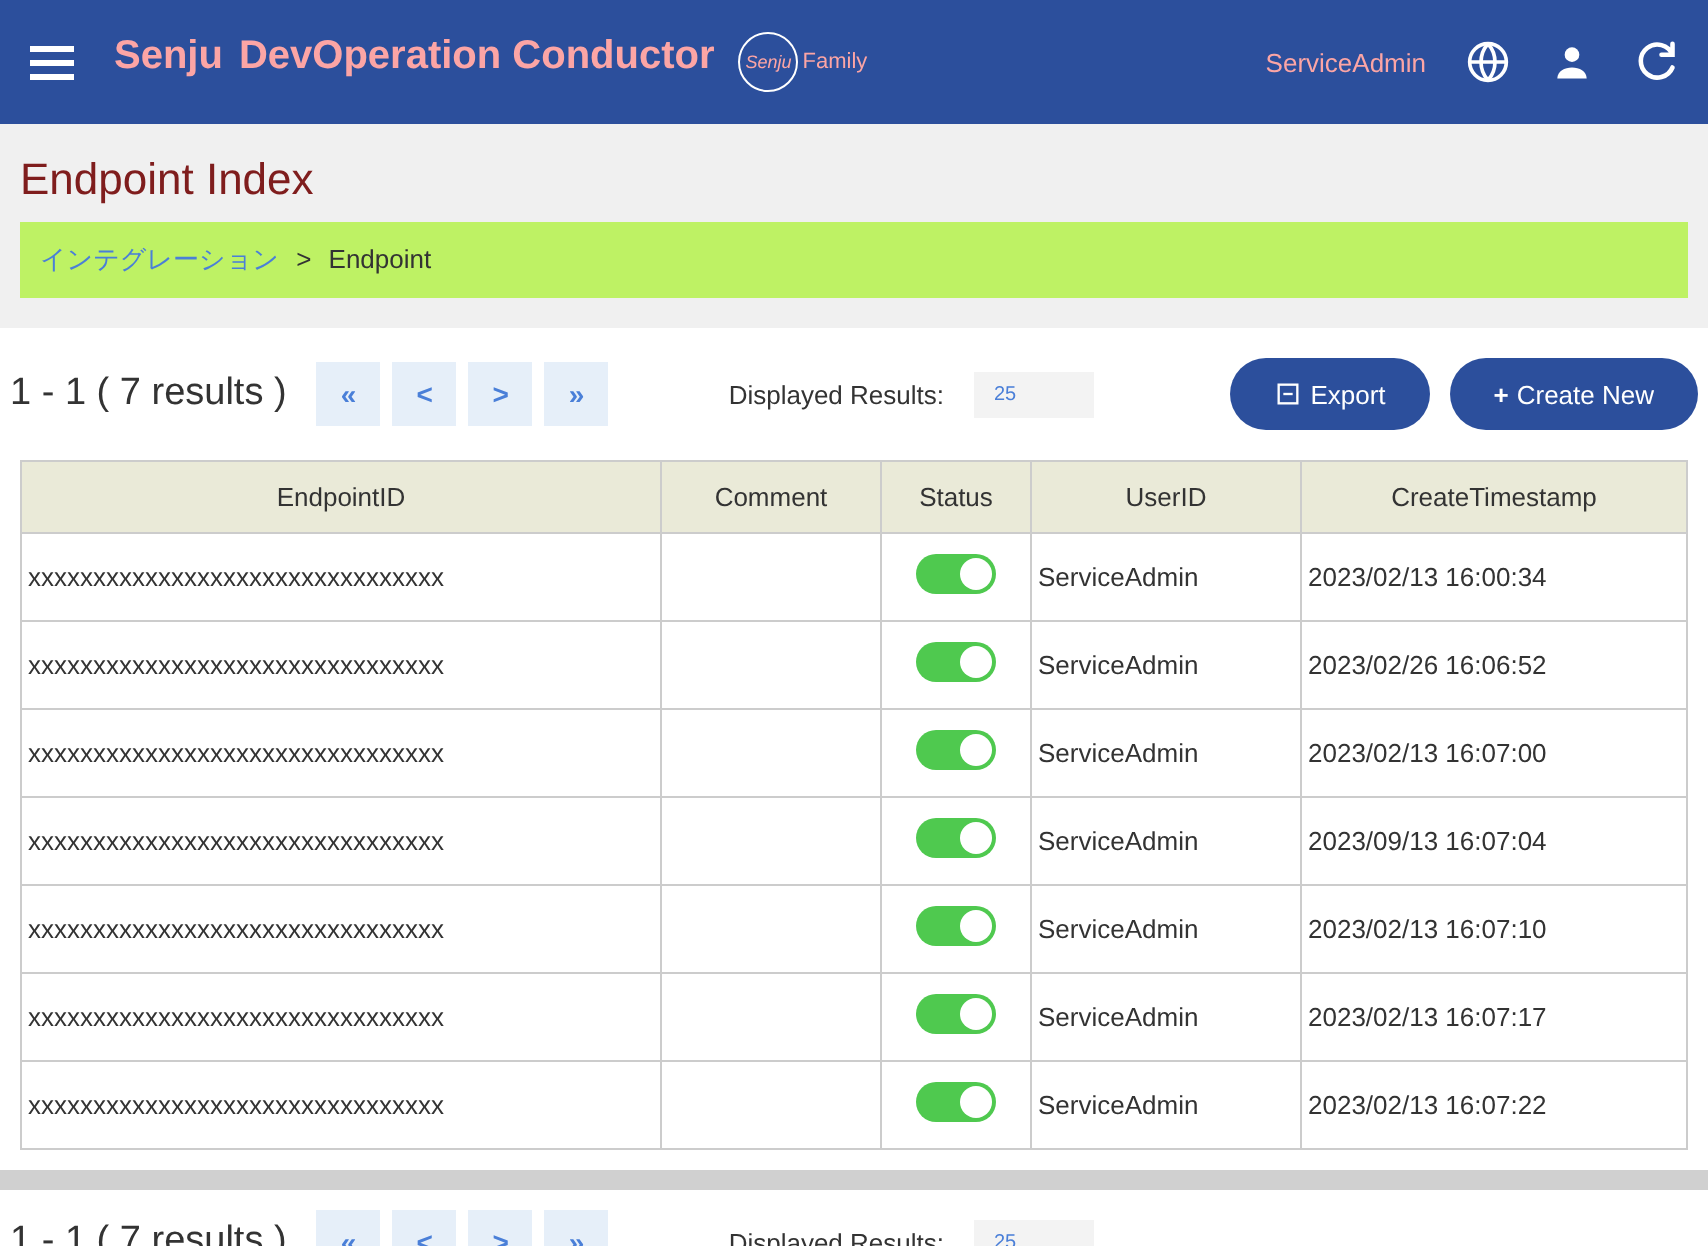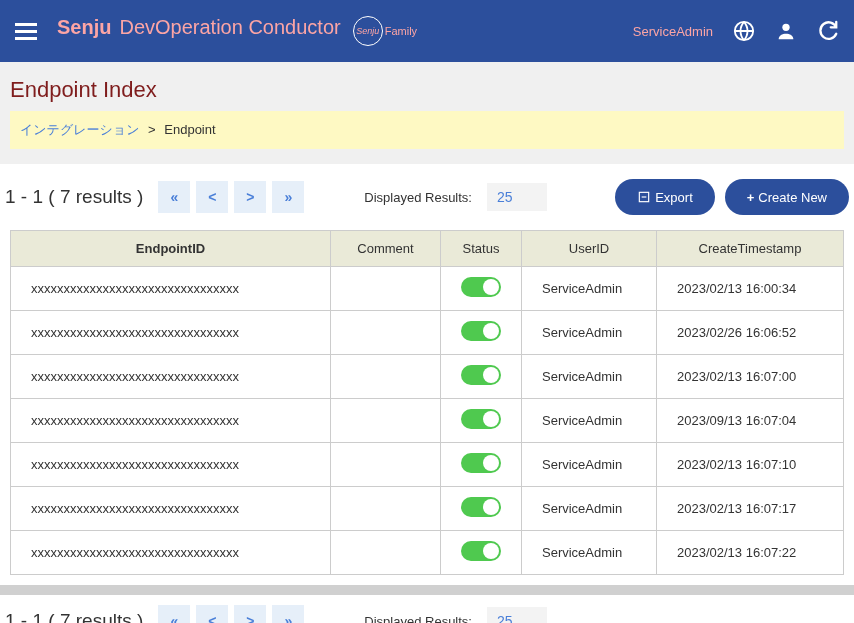--- a/index.html
+++ b/index.html
@@ -3,46 +3,46 @@
   <meta charset="utf-8">
   <style>
     * { box-sizing: border-box; margin: 0; padding: 0; }
     body { font-family: Arial, sans-serif; font-size: 13px; color: #333; background: #fff; width: 854px; }
     
     .topbar { background: #2C4F9C; color: #fca5a5; height: 62px; display: flex; align-items: center; padding: 0 15px; }
     .hamburger { display: flex; flex-direction: column; gap: 4px; cursor: pointer; margin-right: 20px; }
     .hamburger span { width: 22px; height: 3px; background: #fff; }
     .brand { font-size: 20px; display: flex; align-items: baseline; gap: 8px; flex: 1; }
     .brand-senju { font-weight: bold; }
-    .brand-rest { font-weight: 400; }
+    .brand-rest { font-weight: 700; }
     .brand-family { display: inline-flex; align-items: center; font-size: 11px; margin-left: 4px; }
     .brand-family-circle { border: 1px solid #fff; border-radius: 50%; width: 30px; height: 30px; display: inline-flex; align-items: center; justify-content: center; font-size: 9px; font-style: italic; margin-right: 2px; }
     .top-right { display: flex; align-items: center; gap: 20px; }
     .top-username { font-size: 13px; }
     .top-icon-btn { color: #fff; cursor: pointer; display: flex; align-items: center; justify-content: center; }
     
     .page-header { background: #f0f0f0; padding: 15px 10px; }
     .page-title { font-size: 22px; font-weight: normal; color: #7f1d1d; }
-    .breadcrumb { background: #fef9c3; padding: 10px; margin-top: 8px; }
+    .breadcrumb { background: #bef264; padding: 10px; margin-top: 8px; }
     .breadcrumb a { color: #4A7FD8; text-decoration: none; }
     .breadcrumb-sep { margin: 0 5px; color: #333; }
     
     .toolbar { display: flex; align-items: center; padding: 15px 5px 10px; gap: 10px; }
     .result-text { font-size: 19px; margin-right: 5px; }
     .pager { display: flex; gap: 6px; }
     .pager-btn { background: #E6EFF9; border: none; width: 32px; height: 32px; color: #4A7FD8; font-size: 14px; font-weight: bold; cursor: pointer; display: flex; align-items: center; justify-content: center; }
     .spacer-flex { flex: 1; }
     .disp-label { font-size: 13px; margin-right: 5px; }
-    .disp-input { border: none; background: #f3f3f3; padding: 6px 10px; color: #4A7FD8; font-size: 14px; width: 60px; }
+    .disp-input { border: none; background: #f3f3f3; padding: 6px 10px; color: #4A7FD8; font-size: 10px; width: 60px; }
     .pill-btn { background: #2C4F9C; color: #fff; border: none; border-radius: 20px; height: 36px; padding: 5px 22px; font-size: 13px; cursor: pointer; display: inline-flex; align-items: center; gap: 4px; }
     .pill-btn svg { vertical-align: middle; }
     
     .tbl { width: calc(100% - 20px); margin: 5px 10px 10px; border-collapse: collapse; }
     .tbl th { background: #EAEAD8; border: 1px solid #ccc; padding: 10px 8px; font-weight: normal; font-size: 13px; color: #333; }
-    .tbl td { border: 1px solid #ccc; padding: 10px 20px; font-size: 13px; }
+    .tbl td { border: 1px solid #ccc; padding: 10px 3px; font-size: 13px; }
     
     .toggle { width: 40px; height: 20px; background: #4FC94F; border-radius: 10px; position: relative; display: inline-block; }
     .toggle::after { content: ""; width: 16px; height: 16px; background: #fff; border-radius: 50%; position: absolute; right: 2px; top: 2px; }
     
     .divider { height: 10px; background: #d0d0d0; margin: 0; }
     .bottom-bar { display: flex; align-items: center; padding: 10px 5px; gap: 10px; background: #fff; }
   </style>
 </head>
 <body>
 
@@ -112,21 +112,21 @@
   </button>
   <button class="pill-btn">
     <span style="font-weight:bold;">+</span>
       <span>Create New</span>
   </button>
 </div>
 
 <table class="tbl">
   <thead>
     <tr>
-      <th style="width:320px;font-weight:bold;">EndpointID</th>
+      <th style="width:320px;">EndpointID</th>
       <th style="width:110px;">Comment</th>
       <th style="width:75px;">Status</th>
       <th style="width:135px;">UserID</th>
       <th>CreateTimestamp</th>
     </tr>
   </thead>
   <tbody id="tbody">
       <tr>
         <td>xxxxxxxxxxxxxxxxxxxxxxxxxxxxxxxx</td>
         <td></td>

